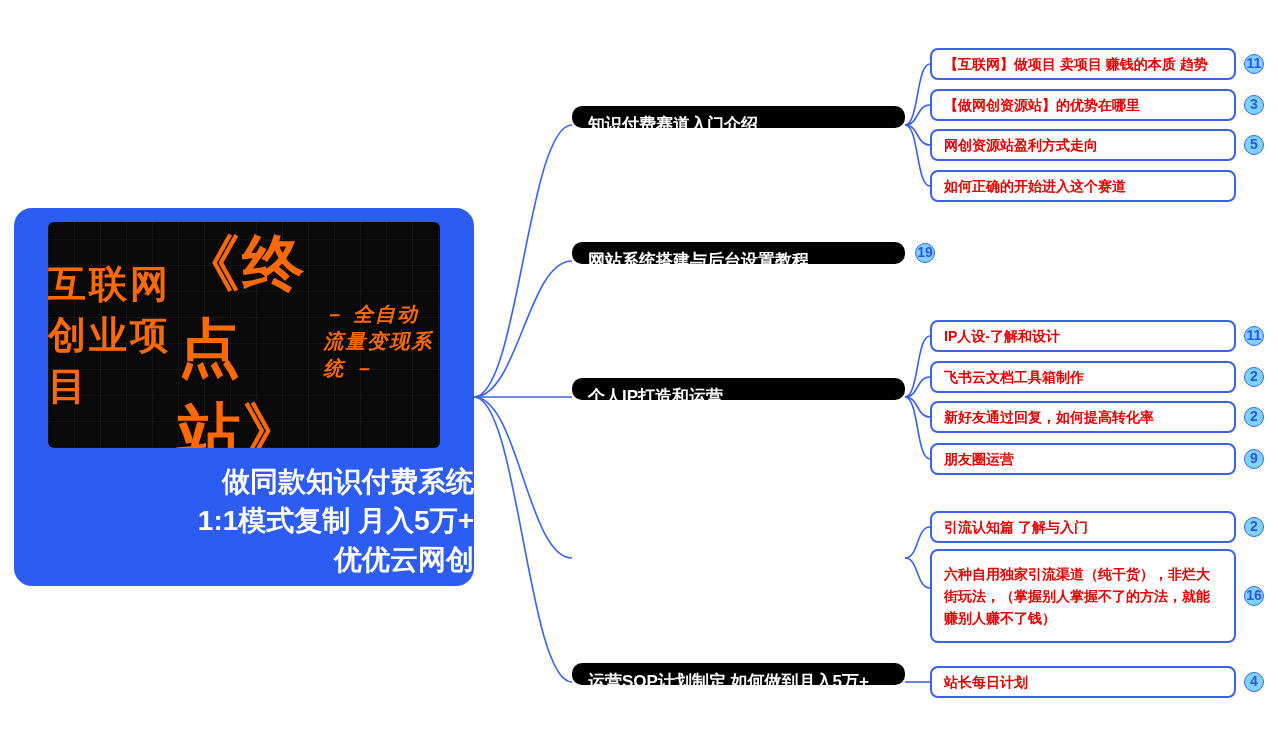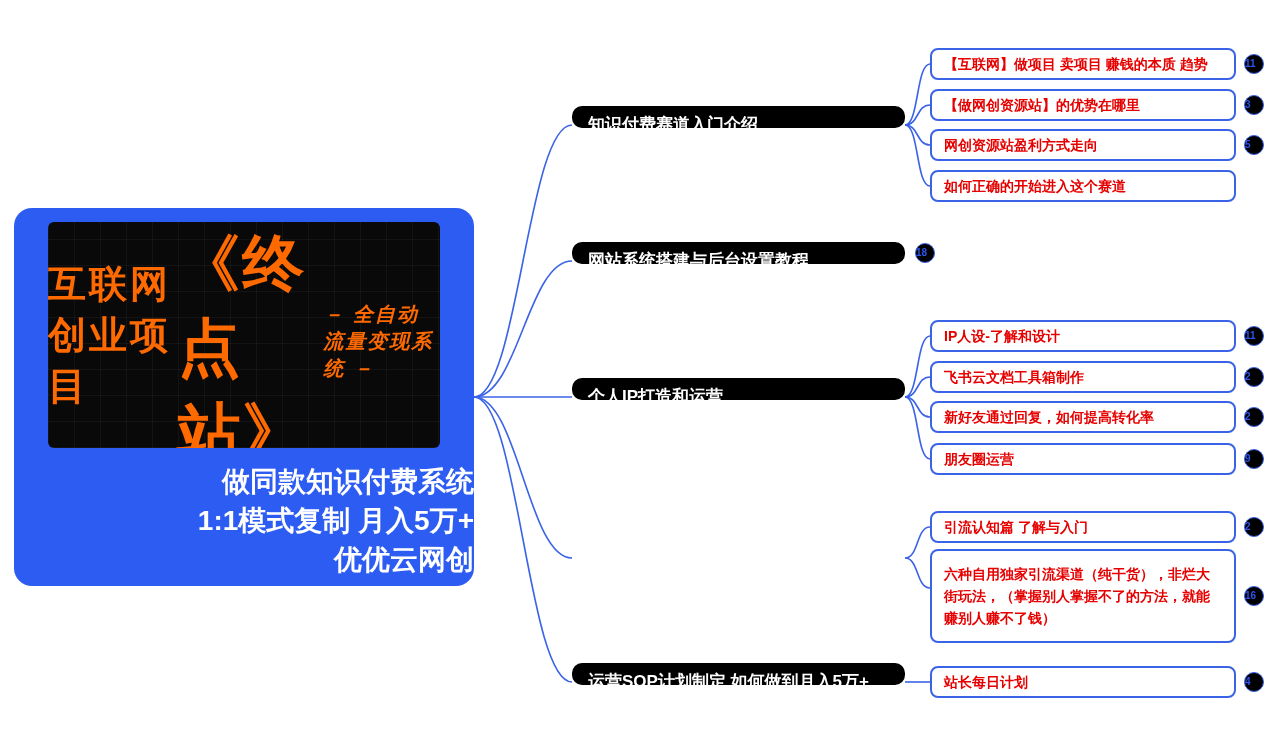--- a/index.html
+++ b/index.html
@@ -35,22 +35,22 @@
   
   .leaf { position:absolute; left:930px; width:306px;
           background:#ffffff; border:2px solid #3b63e8; border-radius:8px;
           color:#e60000; font-size:14px; font-weight:700; line-height:20px;
           padding:4px 12px; z-index:2; }
   .leaf.multi { line-height:22px; padding:12px 12px; }
 
   
   .badge { position:absolute; right:-30px; top:50%; transform:translateY(-50%);
            width:20px; height:20px; border-radius:50%;
-           background:#000000; border:1.5px solid #3b63e8; color:#2f54eb;
-           font-size:10px; font-weight:700; line-height:17px; 
+           background:#7dd3fc; border:1.5px solid #3b63e8; color:#2f54eb;
+           font-size:14px; font-weight:700; line-height:17px; text-align:center;
            font-style:normal; }
 </style>
 </head>
 <body>
 
 <div class="canvas">
 
   <svg class="connectors" viewBox="0 0 1278 750" xmlns="http://www.w3.org/2000/svg">
 
     <path d="M474,397 C518,397 528,125 572,125"></path>
@@ -87,21 +87,21 @@
       <div>优优云网创</div>
     </div>
   </div>
 
   <div class="branch" style="top:106px;">
     <span>知识付费赛道入门介绍</span>
   </div>
 
   <div class="branch" style="top:242px;">
     <span>网站系统搭建与后台设置教程</span>
-    <span class="badge">18</span>
+    <span class="badge">19</span>
   </div>
 
   <div class="branch" style="top:378px;">
     <span>个人IP打造和运营</span>
   </div>
 
 
   <div class="branch" style="top:663px;">
     <span>运营SOP计划制定 如何做到月入5万+</span>
   </div>

